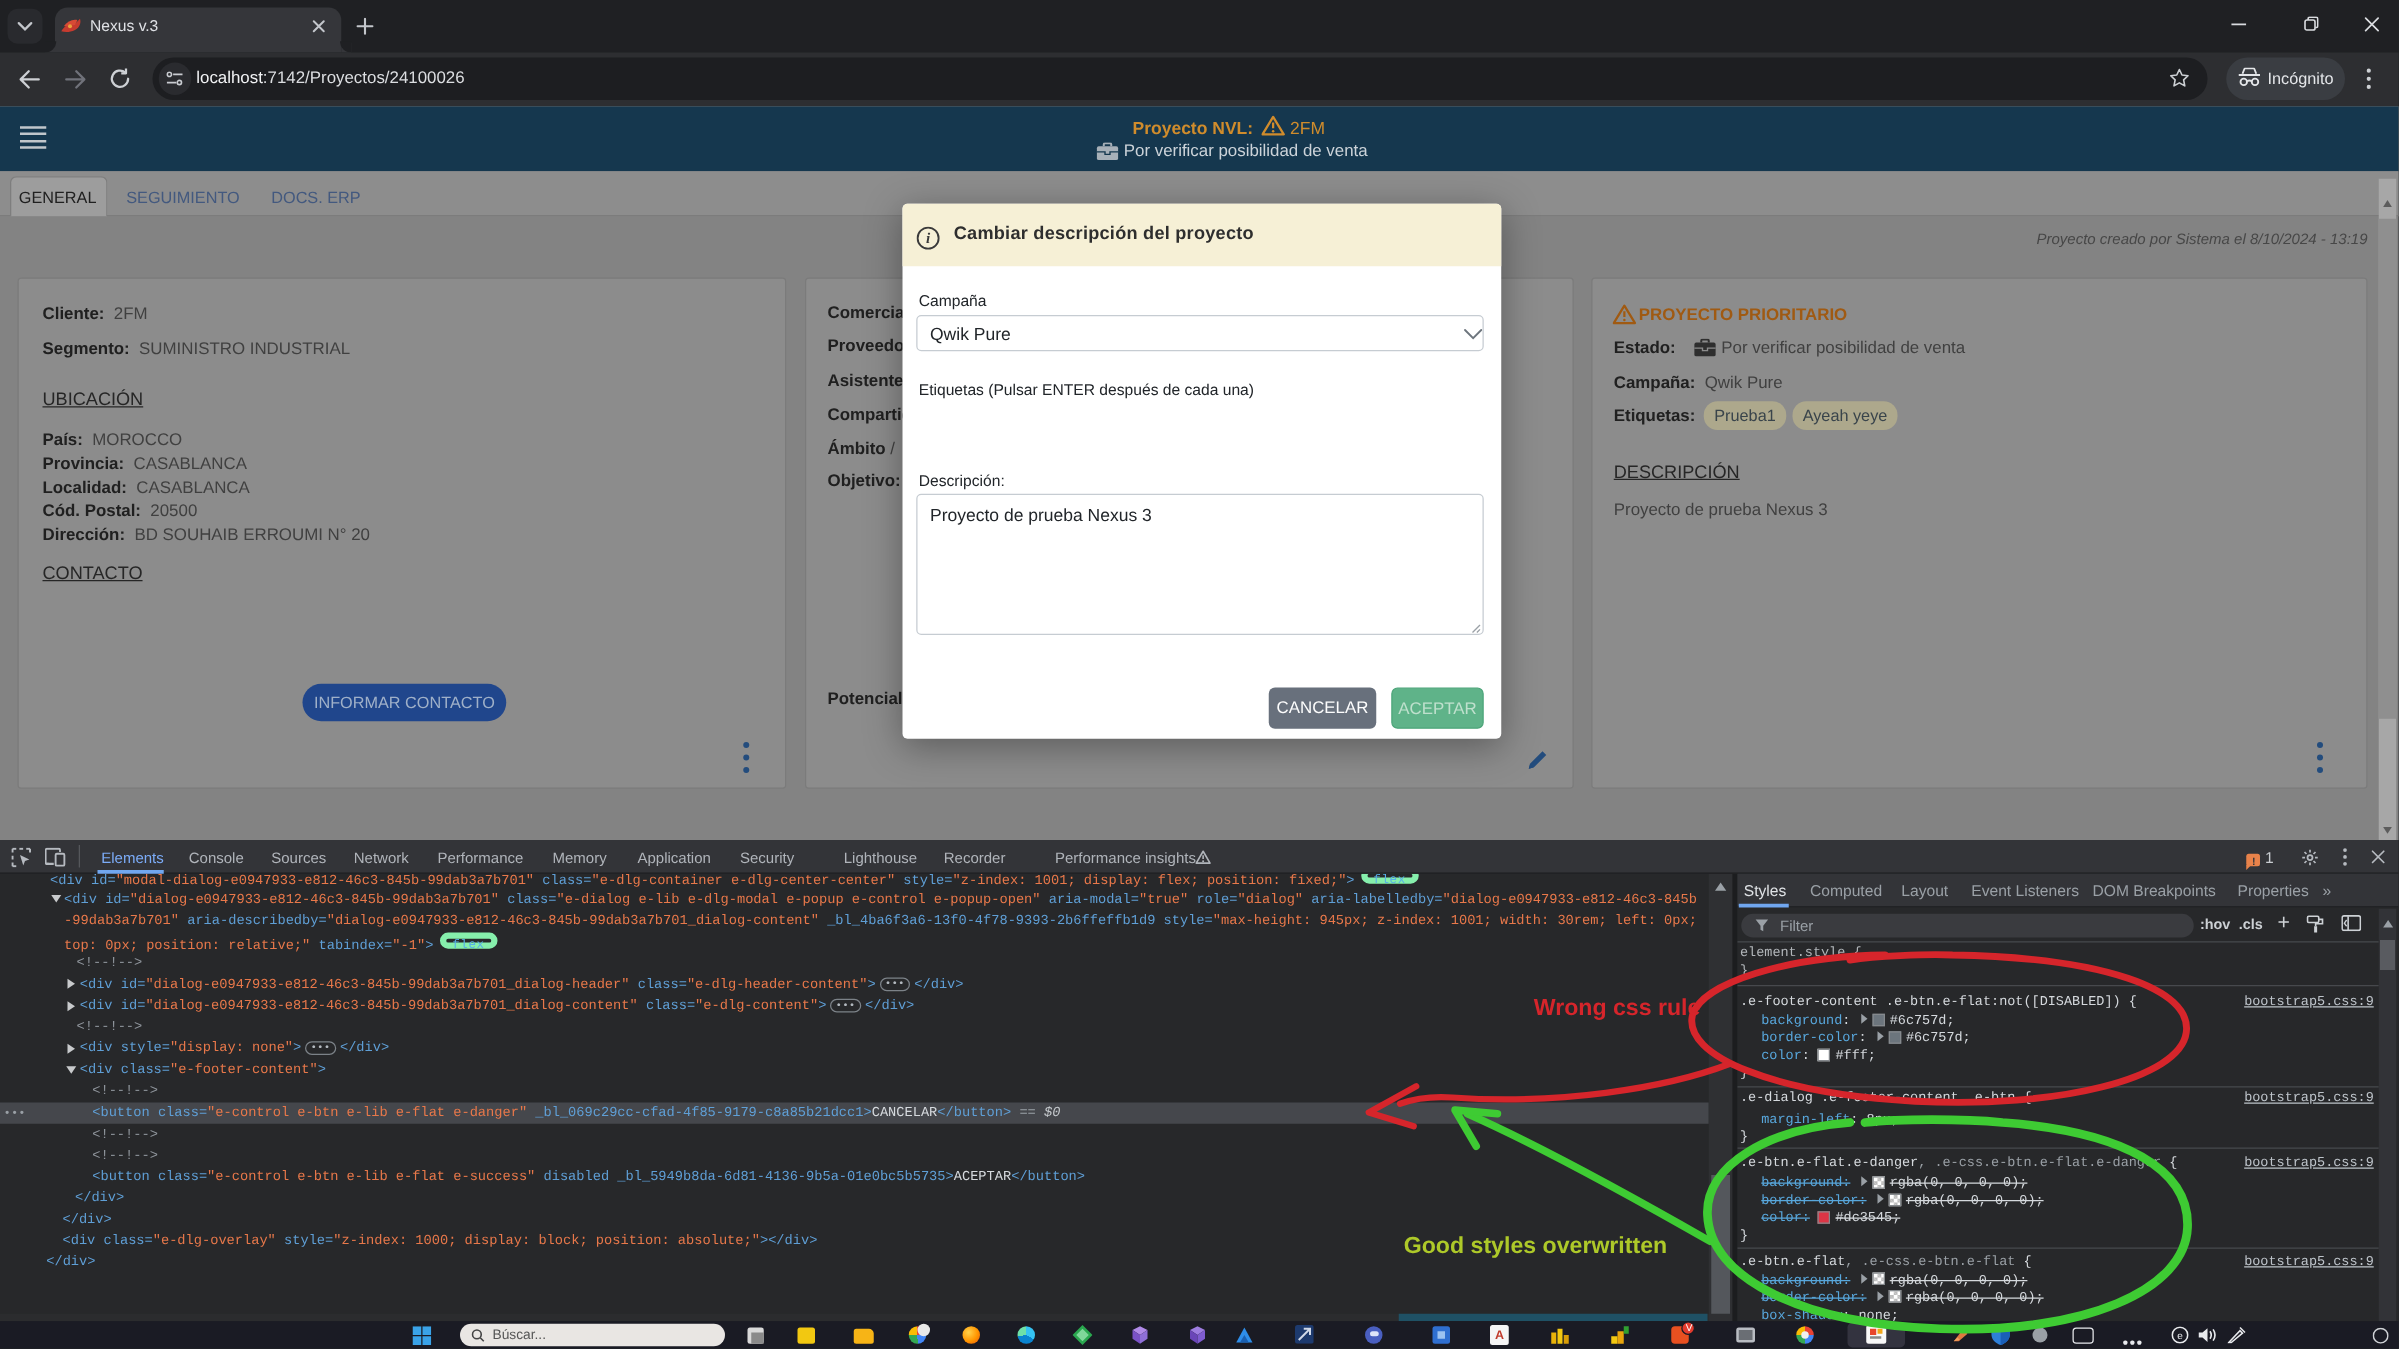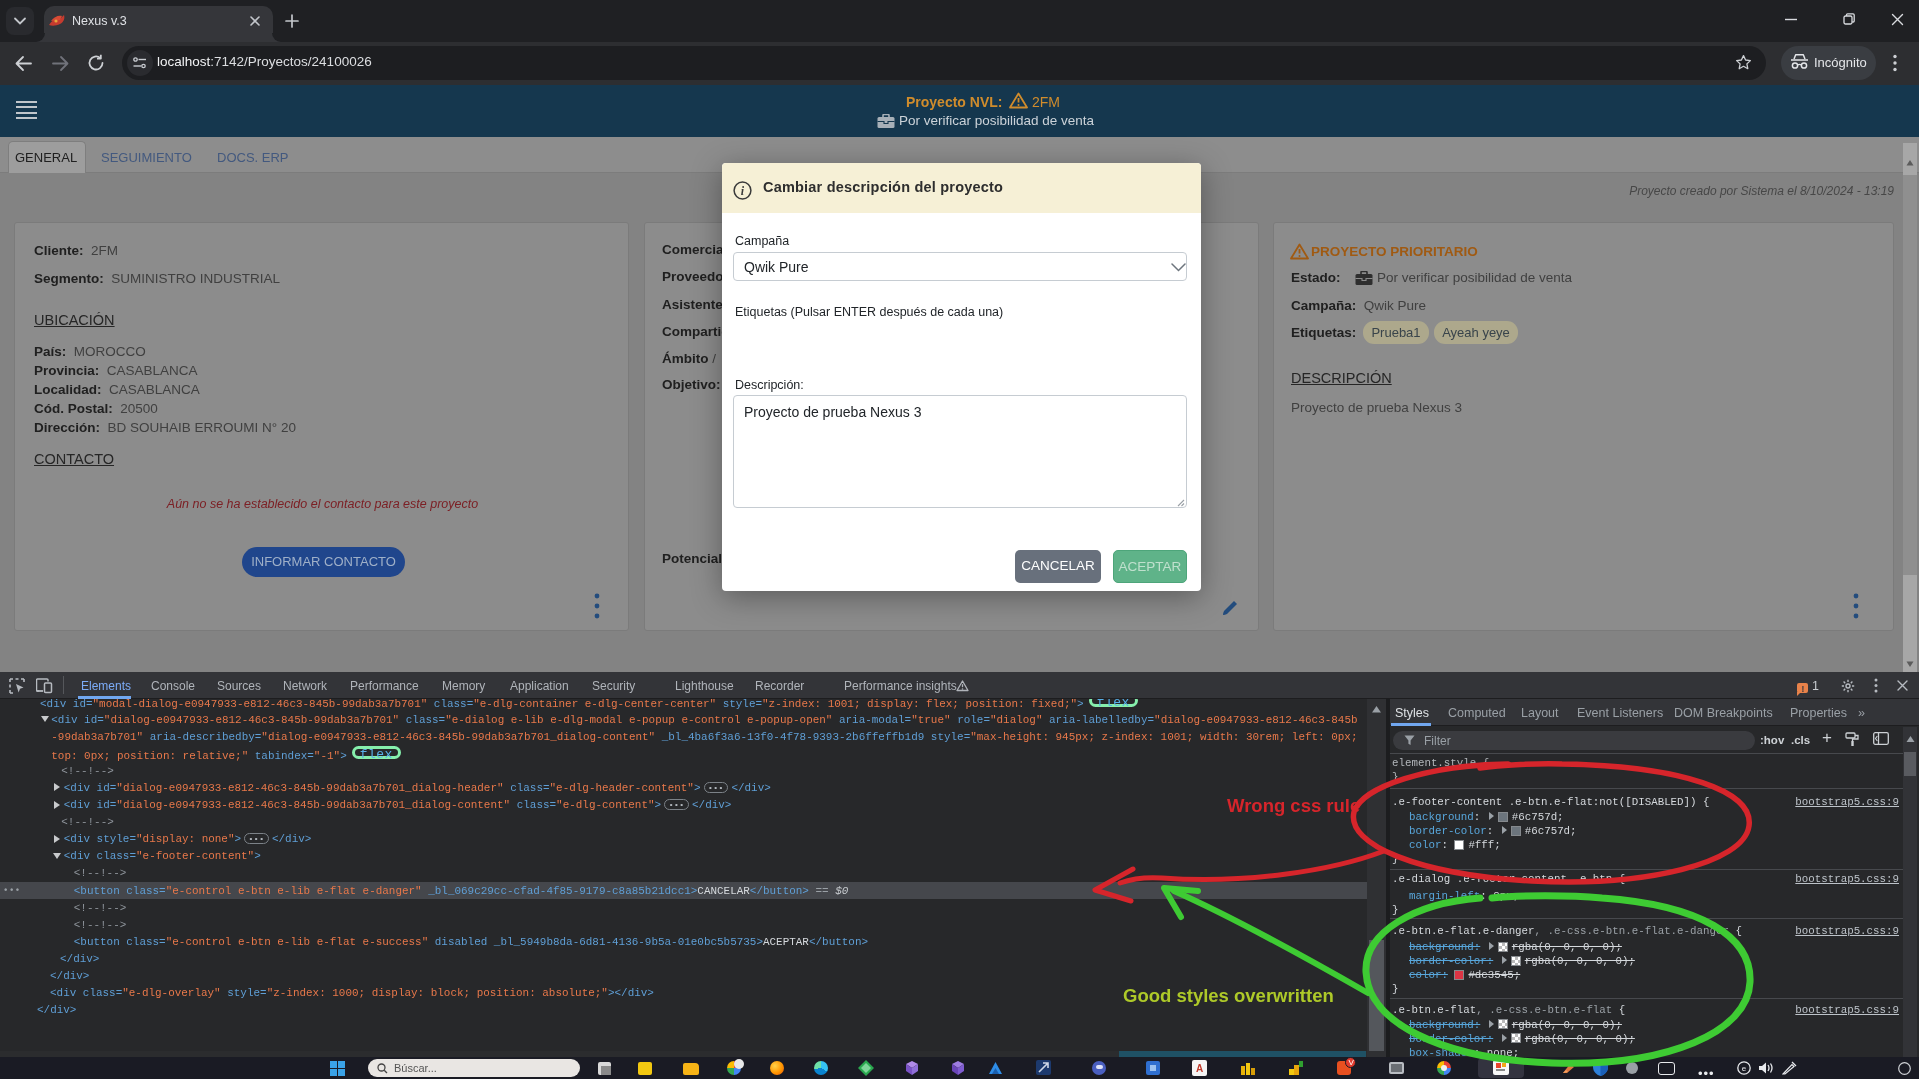--- a/index.html
+++ b/index.html
@@ -11,21 +11,21 @@
   .v { color:#e8784a; }   
   .cm { color:#8f959c; }  
   .w { color:#d5d9dd; }   
   .g { color:#9aa0a6; }
   .row { position:absolute; left:0; width:1367px; height:17.1px; overflow:hidden; }
   .row > .abs { top:1px; }
   .srow { position:absolute; height:16px; line-height:16px; white-space:pre; font-size:10.8px; }
   .p { color:#58a7dc; }
   .lnk { color:#bdc3c9; text-decoration:underline; }
   .strike { text-decoration:line-through; }
-  .badge { display:inline-block; margin-left:5px; padding:0 5px; border:3px solid #86efac; border-radius:7px; color:#58b0e8; font-size:13px; line-height:11px; height:13px; vertical-align:1px; letter-spacing:0.5px; }
+  .badge { display:inline-block; margin-left:5px; padding:0 5px; border:5px solid #86efac; border-radius:7px; color:#58b0e8; font-size:10px; line-height:11px; height:13px; vertical-align:1px; letter-spacing:0.5px; }
   .pill { display:inline-block; margin:0 3px; padding:0 3.5px; border:1px solid #7c8288; border-radius:6px; color:#b3b9bf; font-size:8px; letter-spacing:0.5px; line-height:9px; height:11px; vertical-align:1px; font-weight:bold; }
   .dtri { position:absolute; top:5.5px; width:0; height:0; border-left:4.5px solid transparent; border-right:4.5px solid transparent; border-top:6.5px solid #c8cacc; }
   .rtri { position:absolute; top:4.5px; width:0; height:0; border-top:4.5px solid transparent; border-bottom:4.5px solid transparent; border-left:6.5px solid #c8cacc; }
   .ptri { display:inline-block; width:0; height:0; border-top:4px solid transparent; border-bottom:4px solid transparent; border-left:5.5px solid #9aa0a6; margin:0 4px 0 2px; }
   .sw { display:inline-block; width:10px; height:10px; border:1px solid #85898d; vertical-align:-1.5px; margin-right:4px; }
   .ck { background-image:linear-gradient(45deg,#bbb 25%,transparent 25%,transparent 75%,#bbb 75%),linear-gradient(45deg,#bbb 25%,#fff 25%,#fff 75%,#bbb 75%); background-color:#fff; background-size:6px 6px; background-position:0 0,3px 3px; }
 </style>
 </head>
 <body>
 <div id="root">
@@ -151,21 +151,20 @@
     <div class="abs" style="left:19px;top:48px;font-size:13.5px;color:#202020;"><b>Segmento:</b>&nbsp; <span style="color:#404040;">SUMINISTRO INDUSTRIAL</span></div>
     <div class="abs" style="left:19px;top:89px;font-size:14.5px;color:#262626;text-decoration:underline;">UBICACIÓN</div>
     <div class="abs" style="left:19px;top:119px;font-size:13.5px;line-height:19px;color:#202020;">
       <b>País:</b>&nbsp; <span style="color:#404040;">MOROCCO</span><br>
       <b>Provincia:</b>&nbsp; <span style="color:#404040;">CASABLANCA</span><br>
       <b>Localidad:</b>&nbsp; <span style="color:#404040;">CASABLANCA</span><br>
       <b>Cód. Postal:</b>&nbsp; <span style="color:#404040;">20500</span><br>
       <b>Dirección:</b>&nbsp; <span style="color:#404040;">BD SOUHAIB ERROUMI N° 20</span>
     </div>
     <div class="abs" style="left:19px;top:228px;font-size:14.5px;color:#262626;text-decoration:underline;">CONTACTO</div>
-    <div class="abs" style="left:0;top:274px;width:615px;text-align:center;font-size:12.5px;font-style:italic;color:#7c2025;">Aún no se ha establecido el contacto para este proyecto</div>
     <div class="abs" style="left:227px;top:324px;width:163px;height:30px;border-radius:15px;background:#20468c;text-align:center;line-height:30px;font-size:13px;color:#9fb0c8;">INFORMAR CONTACTO</div>
     <svg class="abs" style="left:579px;top:370px;" width="6" height="26" viewBox="0 0 6 26">
           <circle cx="3" cy="3" r="2.4" fill="#234c7d"></circle>
           <circle cx="3" cy="13" r="2.4" fill="#234c7d"></circle>
           <circle cx="3" cy="23" r="2.4" fill="#234c7d"></circle>
         </svg>
   </div>
 
   <div class="abs" style="left:644px;top:137px;width:615px;height:409px;background:#8c8c8c;border:1px solid #7b7b7b;border-radius:3px;">
     <div class="abs" style="left:17px;top:19px;font-size:13.5px;font-weight:bold;color:#202020;">Comercial:</div>

